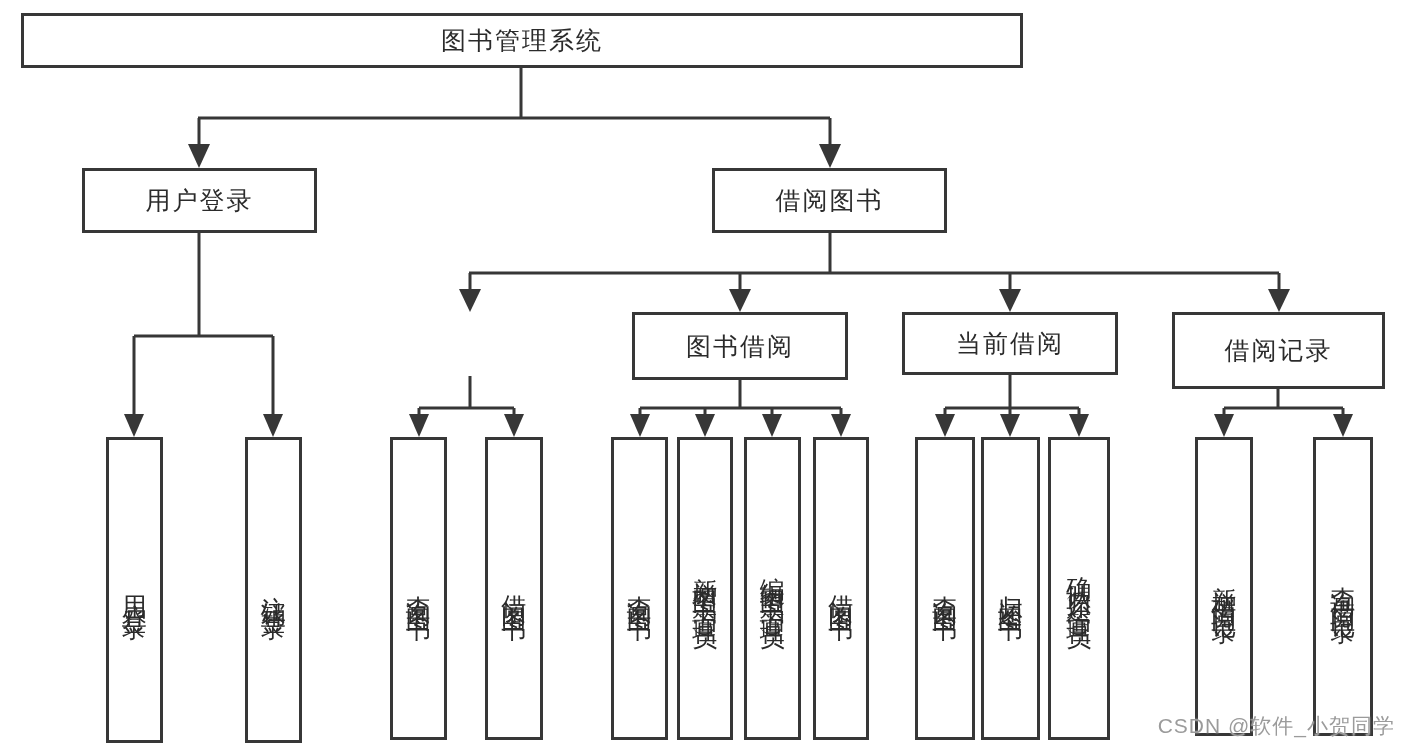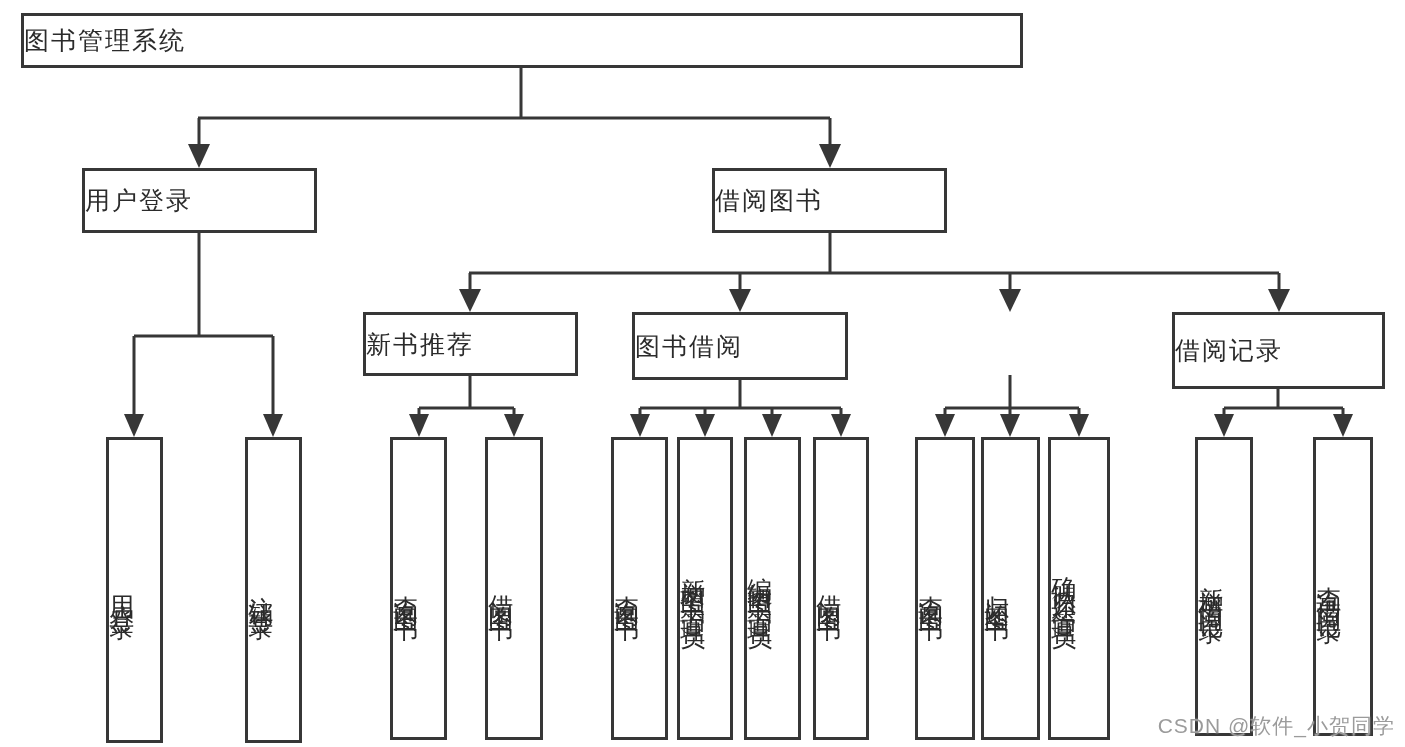--- a/index.html
+++ b/index.html
@@ -9,21 +9,21 @@
     font-family:"Liberation Sans","DejaVu Sans",sans-serif;
     color:var(--text,#2b2b2b);
   }
   .canvas{position:absolute;left:0;top:0;width:1405px;height:747px;}
   svg.connectors{position:absolute;left:0;top:0;}
   .connectors path{fill:none;stroke:var(--line,#373737);stroke-width:3;}
   .connectors polygon{fill:var(--line,#373737);}
   .node{
     position:absolute;background:#ffffff;box-sizing:border-box;
     border:3px solid var(--line,#373737);
-    display:flex;align-items:center;justify-content:flex-start;
+    display:flex;align-items:center;justify-content:center;
   }
   .htext{font-size:25px;letter-spacing:2px;white-space:nowrap;}
   .vtext{
     writing-mode:vertical-rl;text-orientation:mixed;
     font-size:25px;letter-spacing:7px;line-height:1.05;white-space:nowrap;
   }
   .watermark{
     position:absolute;right:10px;top:712px;
     font-size:21px;letter-spacing:1px;
     color:var(--watermark,#9b9b9b);
@@ -98,25 +98,25 @@
     <span class="htext">图书管理系统</span>
   </div>
 
   <div class="node" style="left:82px;top:168px;width:235px;height:65px">
     <span class="htext">用户登录</span>
   </div>
   <div class="node" style="left:712px;top:168px;width:235px;height:65px">
     <span class="htext">借阅图书</span>
   </div>
 
-  <div class="node" style="left:363px;top:312px;width:215px;height:64px">
-    <span class="htext">新书推荐</span>
-  </div>
   <div class="node" style="left:632px;top:312px;width:216px;height:68px">
     <span class="htext">图书借阅</span>
+  </div>
+  <div class="node" style="left:902px;top:312px;width:216px;height:63px">
+    <span class="htext">当前借阅</span>
   </div>
   <div class="node" style="left:1172px;top:312px;width:213px;height:77px">
     <span class="htext">借阅记录</span>
   </div>
 
   <div class="node" style="left:106px;top:437px;width:57px;height:306px">
     <span class="vtext">用户登录</span>
   </div>
   <div class="node" style="left:245px;top:437px;width:57px;height:306px">
     <span class="vtext">注销登录</span>

